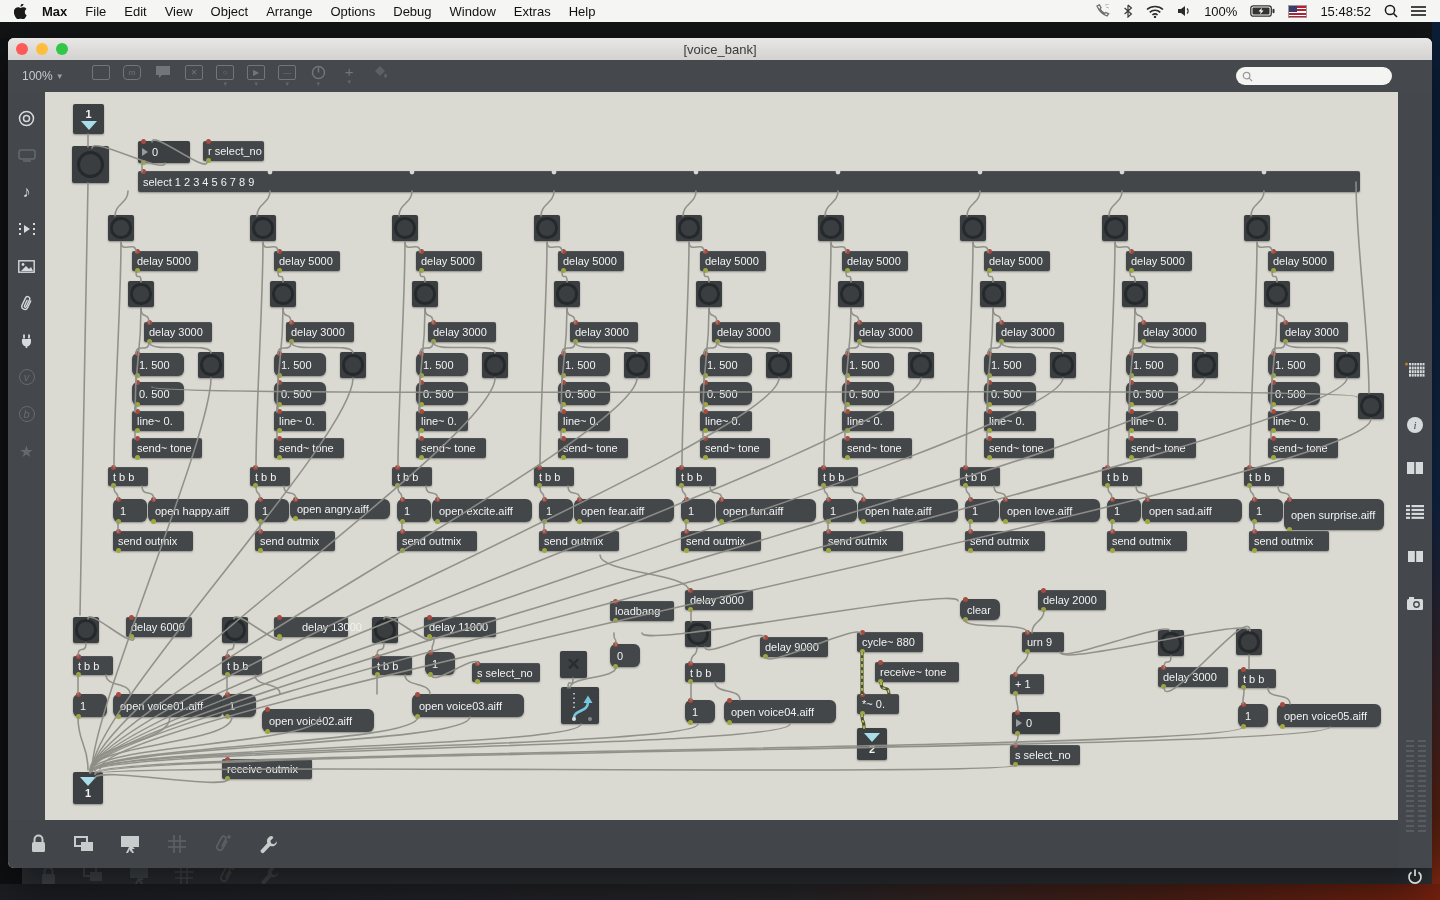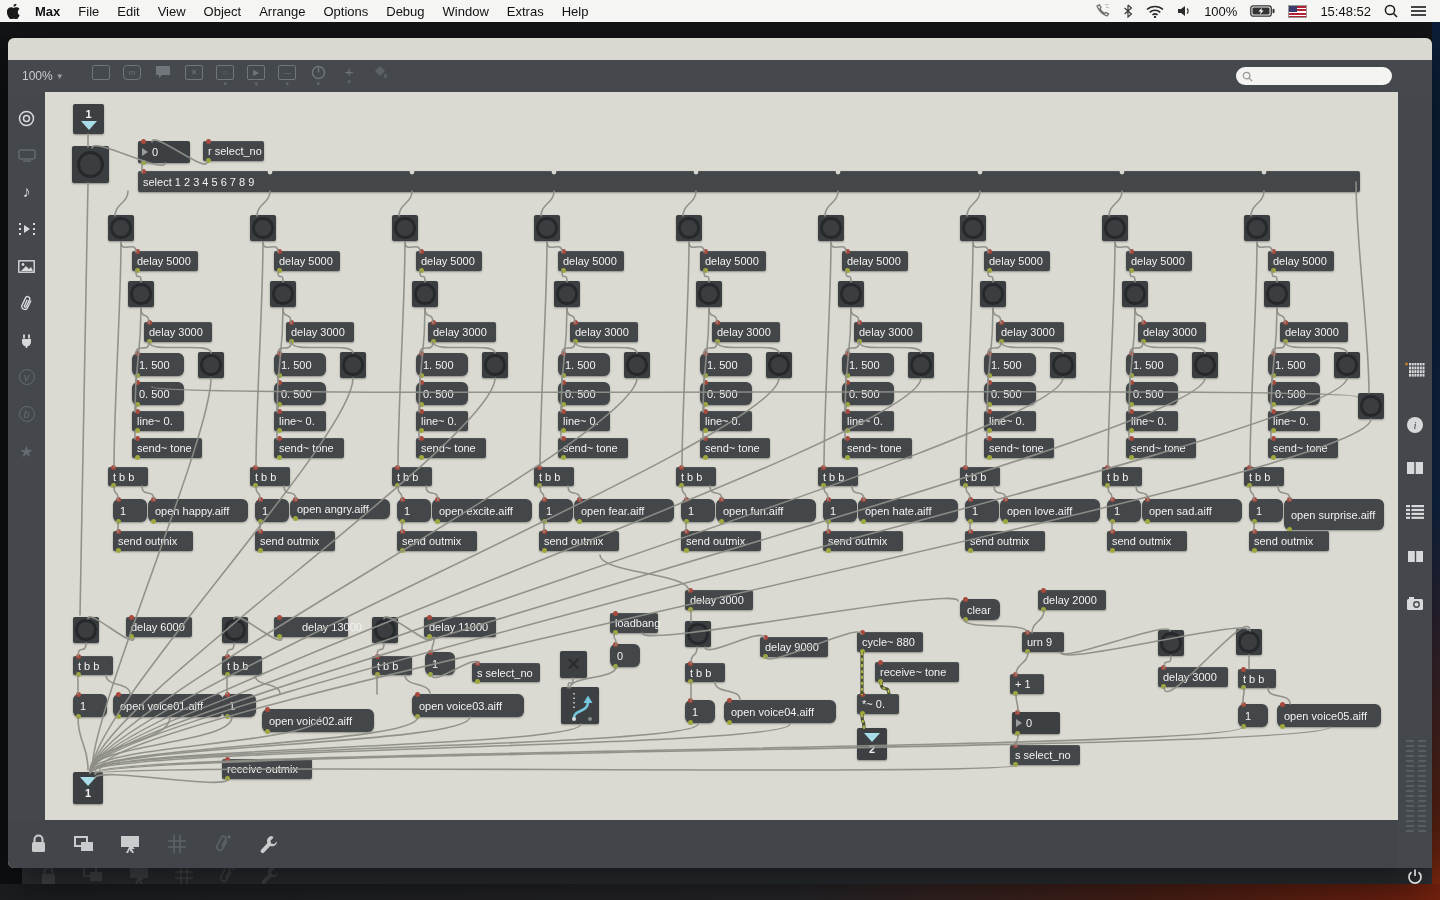--- a/index.html
+++ b/index.html
@@ -2,21 +2,21 @@
 <html><head>
 <meta charset="utf-8">
 <style>
   html,body{margin:0;padding:0;width:1440px;height:900px;overflow:hidden;background:#101114;
     font-family:"Liberation Sans",sans-serif;-webkit-font-smoothing:antialiased;}
   
   #menubar{position:absolute;left:0;top:0;width:1440px;height:22px;background:#f5f5f4;
     display:flex;align-items:center;font-size:13px;color:#111;z-index:50;}
   #menubar .mi{padding:0 9px;}
   #menubar .mi.app{font-weight:bold;}
-  #mb-left{display:flex;align-items:center;padding-left:1px;}
+  #mb-left{display:flex;align-items:center;padding-left:8px;}
   #mb-right{margin-left:auto;display:flex;align-items:center;gap:13px;padding-right:14px;}
   .sticon{display:inline-flex;align-items:center;}
   #flag{width:17px;height:11px;position:relative;overflow:hidden;border:0.5px solid #999;
     background:repeating-linear-gradient(180deg,#b22234 0 1.7px,#fff 1.7px 3.4px);}
   #flag .canton{position:absolute;left:0;top:0;width:8px;height:6px;background:#3c3b6e;}
   #battery{display:flex;align-items:center;gap:1px;}
   
   #strip-top{position:absolute;left:0;top:22px;width:1440px;height:16px;background:#131416;}
   #strip-right{position:absolute;left:1432px;top:22px;width:8px;height:878px;
     background:linear-gradient(180deg,#0b1e38 0%,#12284a 55%,#5e2414 90%,#8a2a10 100%);}
@@ -216,20 +216,26 @@
     </span>
     <span>
       <svg class="ic" width="19" height="19" viewBox="0 0 19 19">
         <path d="M12 1a5 5 0 0 0-4.6 7L1.5 14.4a2 2 0 1 0 2.8 2.8L10.2 11A5 5 0 0 0 17 6.3l-3 3-2.8-.8-.8-2.8 3-3A5 5 0 0 0 12 1z" fill="#8d9194"></path>
       </svg>
     </span>
   </div>
 <div id="strip-bottom"></div>
 
 <div id="win">
+  <div id="titlebar">
+    <span class="tl" style="background:#fc5b57;"></span>
+    <span class="tl" style="background:#fdbe3f;"></span>
+    <span class="tl" style="background:#33c748;"></span>
+    <span id="title">[voice_bank]</span>
+  </div>
 
   <div id="toolbar">
     <span id="zoomsel">
       <span>100%</span>
         <span class="car">▼</span>
     </span>
     <span id="tb-icons">
         <span class="tbi">
           <span class="bx"></span>
         </span>
@@ -497,21 +503,21 @@
         <div class="nd nd-toggle" style="left: 515px; top: 559px; width: 27px; height: 27px;">✕</div>
         <div class="nd nd-gswitch" style="left: 516px; top: 595px; width: 38px; height: 37px;">
           <svg class="ic" width="38" height="37" viewBox="0 0 38 37">
             <line x1="13" y1="6" x2="13" y2="21" stroke="#cdd0d2" stroke-width="1.6" stroke-dasharray="1.5,3"></line>
             <path d="M13 31 C13 22 27 26 27 15" fill="none" stroke="#74c7dc" stroke-width="2.6"></path>
             <polygon points="22.5,16 31.5,16 27,8.5" fill="#74c7dc"></polygon>
             <circle cx="13" cy="32" r="2" fill="#d8dbdc"></circle>
             <circle cx="29" cy="32" r="2" fill="#84888b"></circle>
           </svg>
         </div>
-        <div class="nd nd-obj" style="left: 565px; top: 521px; width: 48px; height: 20px;">loadbang</div>
+        <div class="nd nd-obj" style="left: 565px; top: 509px; width: 64px; height: 20px;">loadbang</div>
         <div class="nd nd-msg" style="left: 565px; top: 552px; width: 30px; height: 23px;">0</div>
         <div class="nd nd-obj" style="left: 640px; top: 498px; width: 68px; height: 20px;">delay 3000</div>
         <div class="nd nd-btn" style="left: 640px; top: 529px; width: 26px; height: 26px;">
           <span class="ring"></span>
         </div>
         <div class="nd nd-obj" style="left: 640px; top: 571px; width: 40px; height: 19px;">t b b</div>
         <div class="nd nd-msg" style="left: 640px; top: 608px; width: 30px; height: 23px;">1</div>
         <div class="nd nd-msg" style="left: 679px; top: 608px; width: 112px; height: 23px;">open voice04.aiff</div>
         <div class="nd nd-obj" style="left: 715px; top: 545px; width: 68px; height: 20px;">delay 9000</div>
         <div class="nd nd-obj" style="left: 812px; top: 540px; width: 66px; height: 20px;">cycle~ 880</div>

